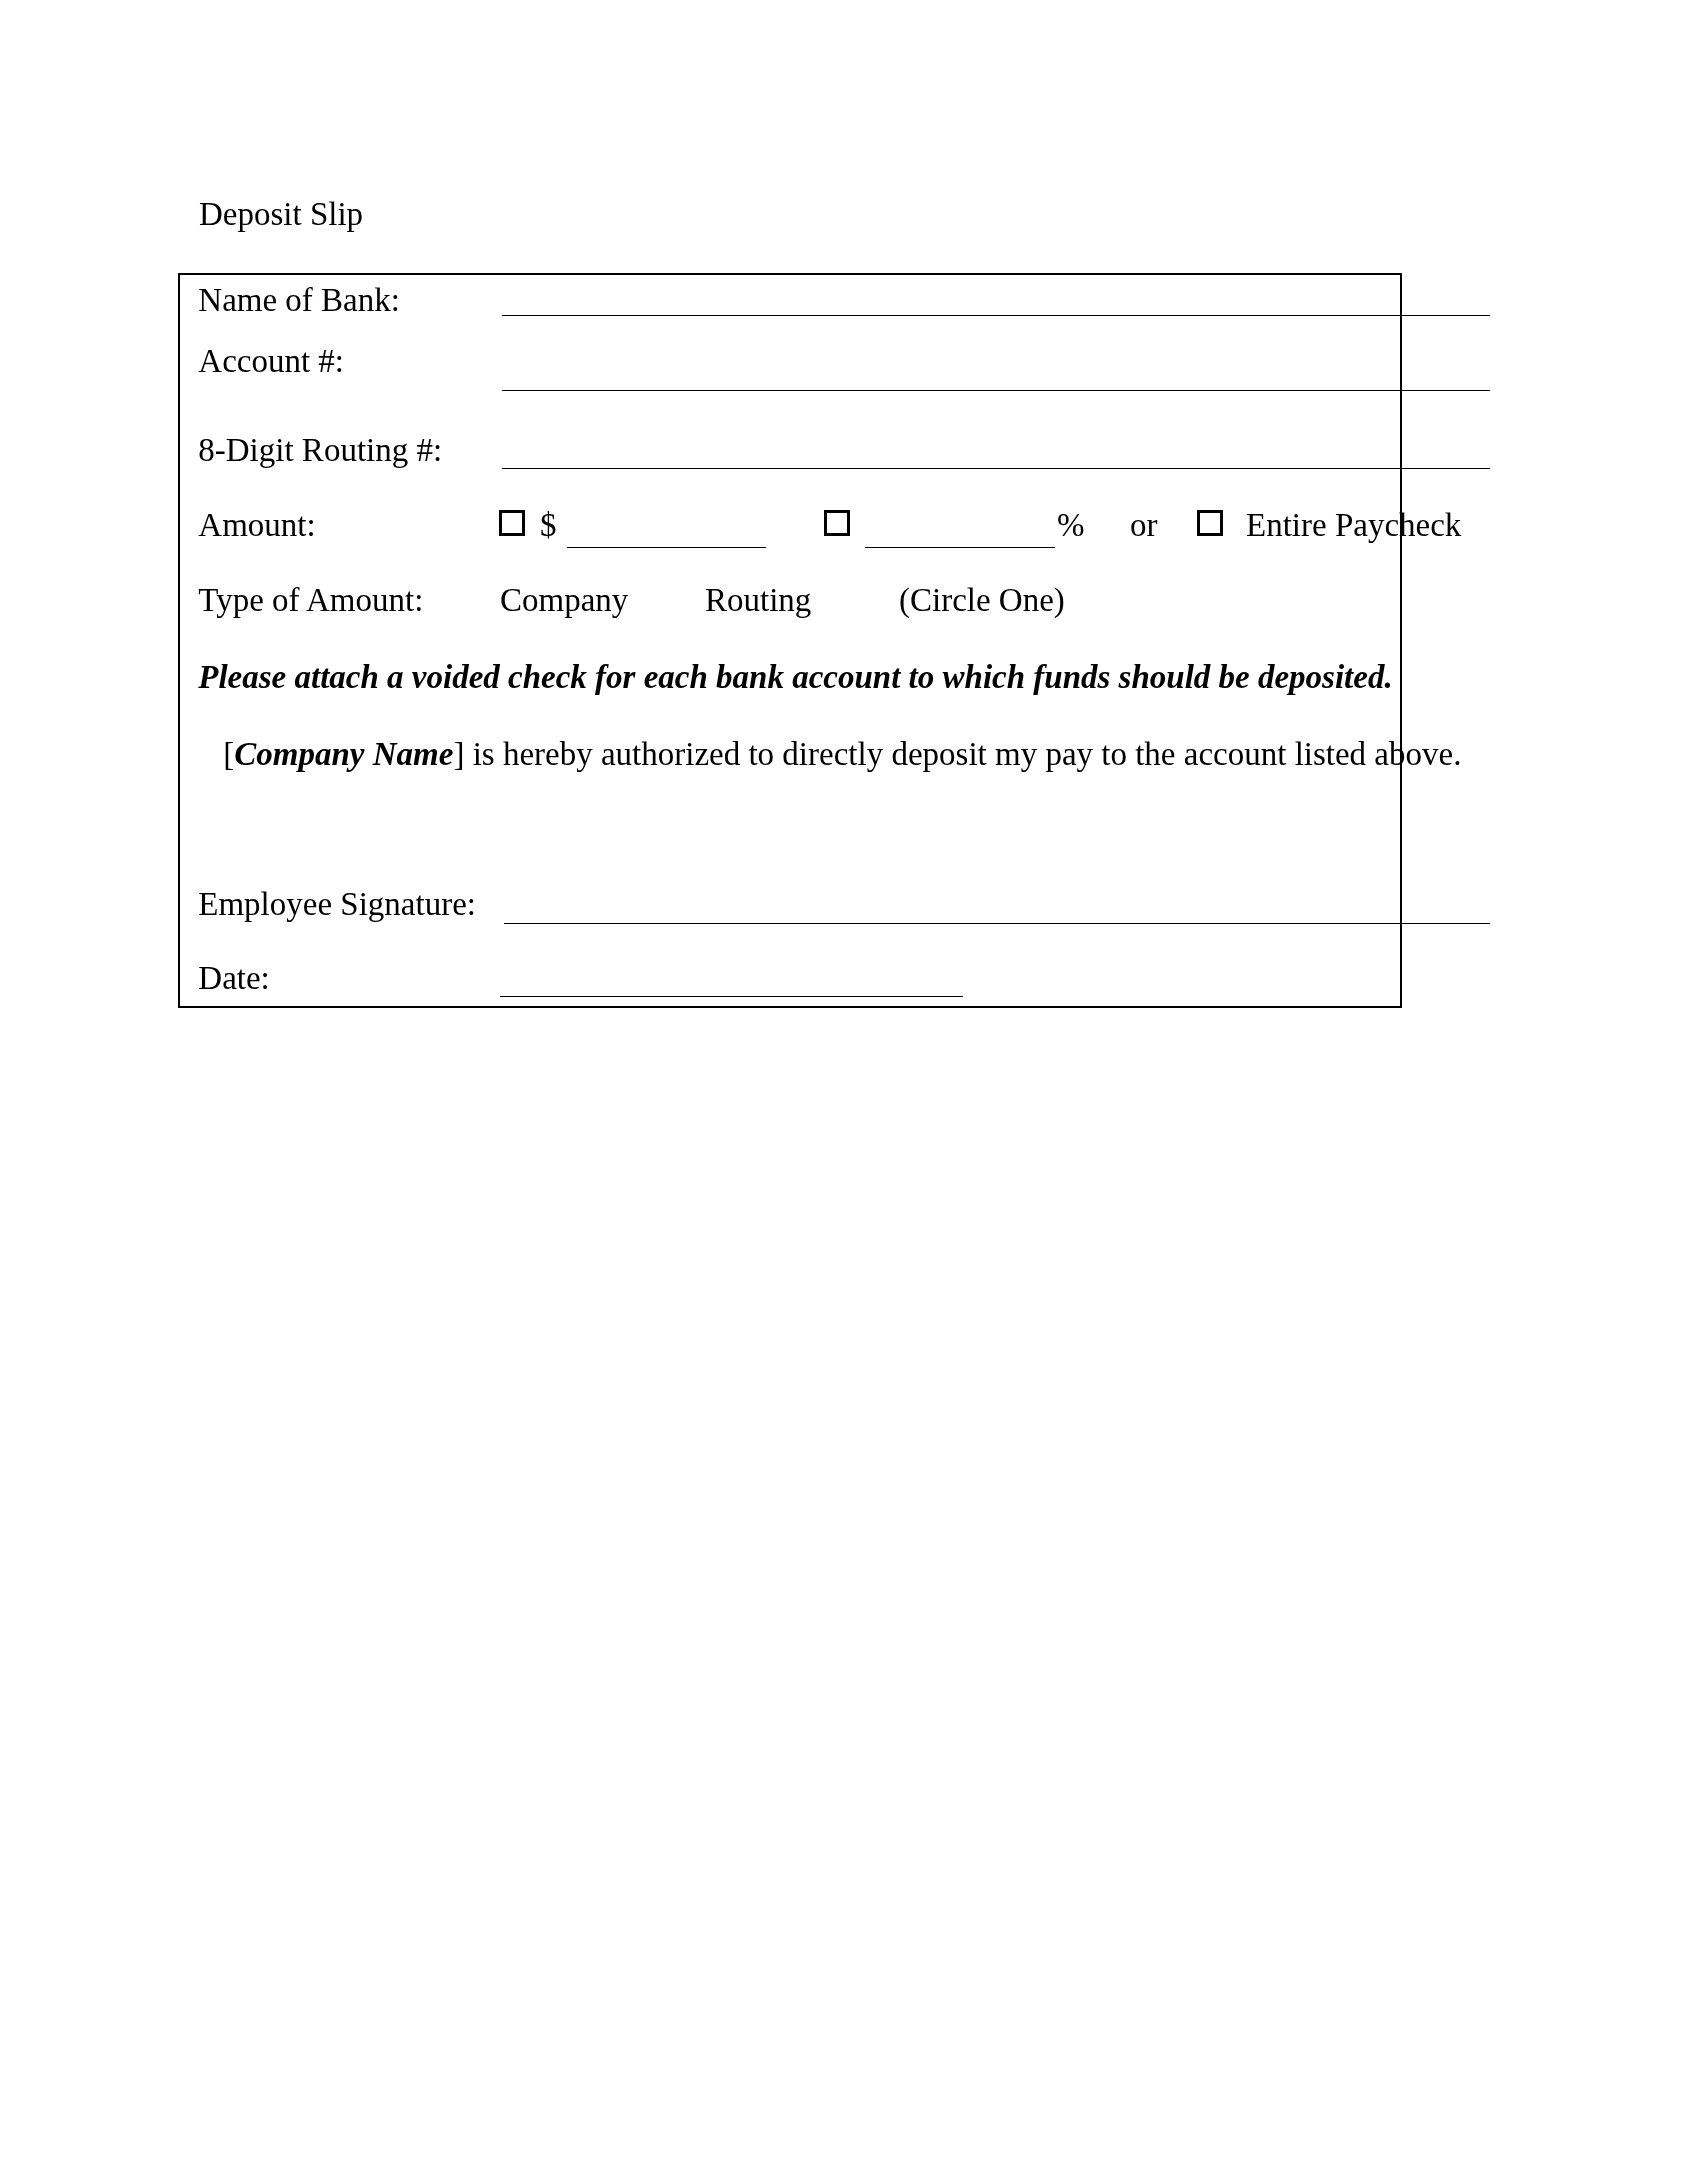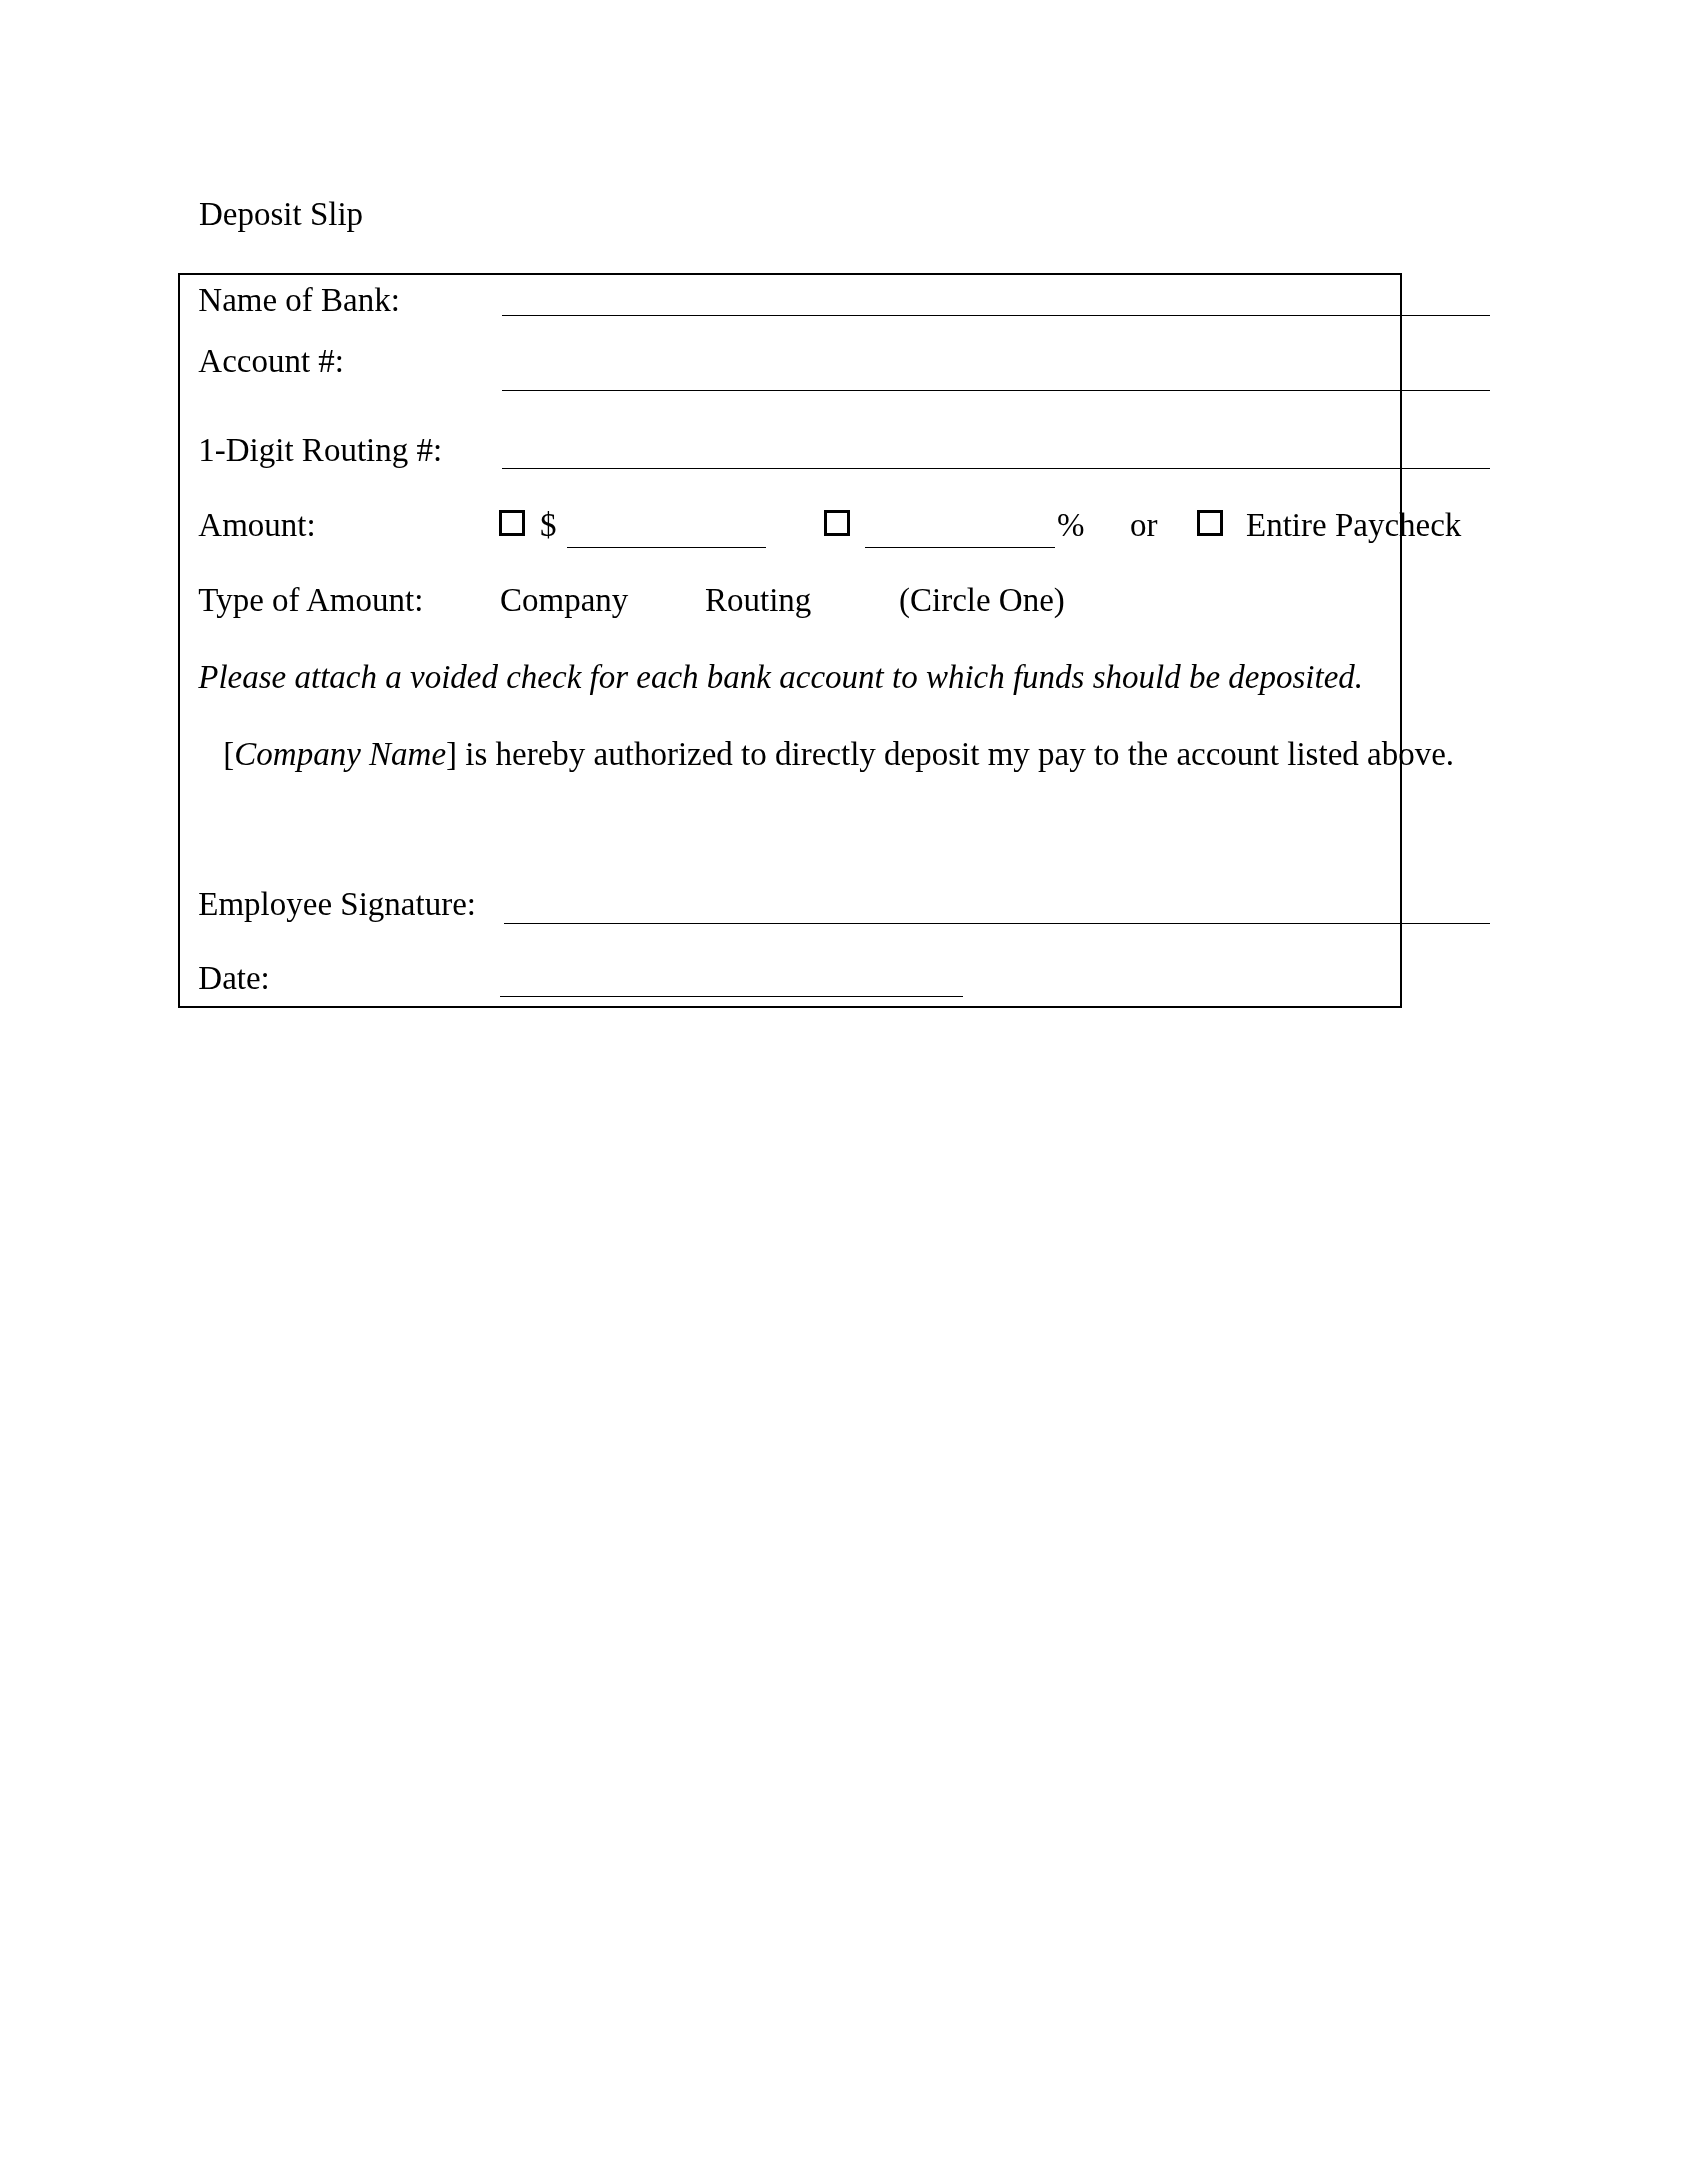--- a/index.html
+++ b/index.html
@@ -41,39 +41,39 @@
     height: 0;
     border-bottom: 1.7px solid #000000;
   }
   .checkbox {
     position: absolute;
     width: 26px;
     height: 26px;
     border: 3.5px solid #000000;
     background: #ffffff;
   }
-  .italic { font-style: italic; }
+  .italic { font-style: italic; font-weight: bold; }
   .para-line { position: absolute; left: 18.3px; white-space: nowrap; margin-left: 25px; }
 </style>
 </head>
 <body>
 
 <div class="page">
 
   <div class="title">Deposit Slip</div>
 
   <div class="form-box">
 
     <div class="abs lbl" style="top:7px">Name of Bank:</div>
     <div class="fill-line" style="top:40px; left:322px; width:988px"></div>
 
     <div class="abs lbl" style="top:68px">Account #:</div>
     <div class="fill-line" style="top:115px; left:322px; width:988px"></div>
 
-    <div class="abs lbl" style="top:157px">1-Digit Routing #:</div>
+    <div class="abs lbl" style="top:157px">8-Digit Routing #:</div>
     <div class="fill-line" style="top:193px; left:322px; width:988px"></div>
 
     <div class="abs lbl" style="top:232px">Amount:</div>
     <div class="checkbox" style="top:235px; left:319px"></div>
     <div class="abs" style="top:232px; left:360px">$</div>
     <div class="fill-line" style="top:272px; left:387px; width:199px"></div>
     <div class="checkbox" style="top:235px; left:644px"></div>
     <div class="fill-line" style="top:272px; left:685px; width:190px"></div>
     <div class="abs" style="top:232px; left:877px">%</div>
     <div class="abs" style="top:232px; left:950px">or</div>

